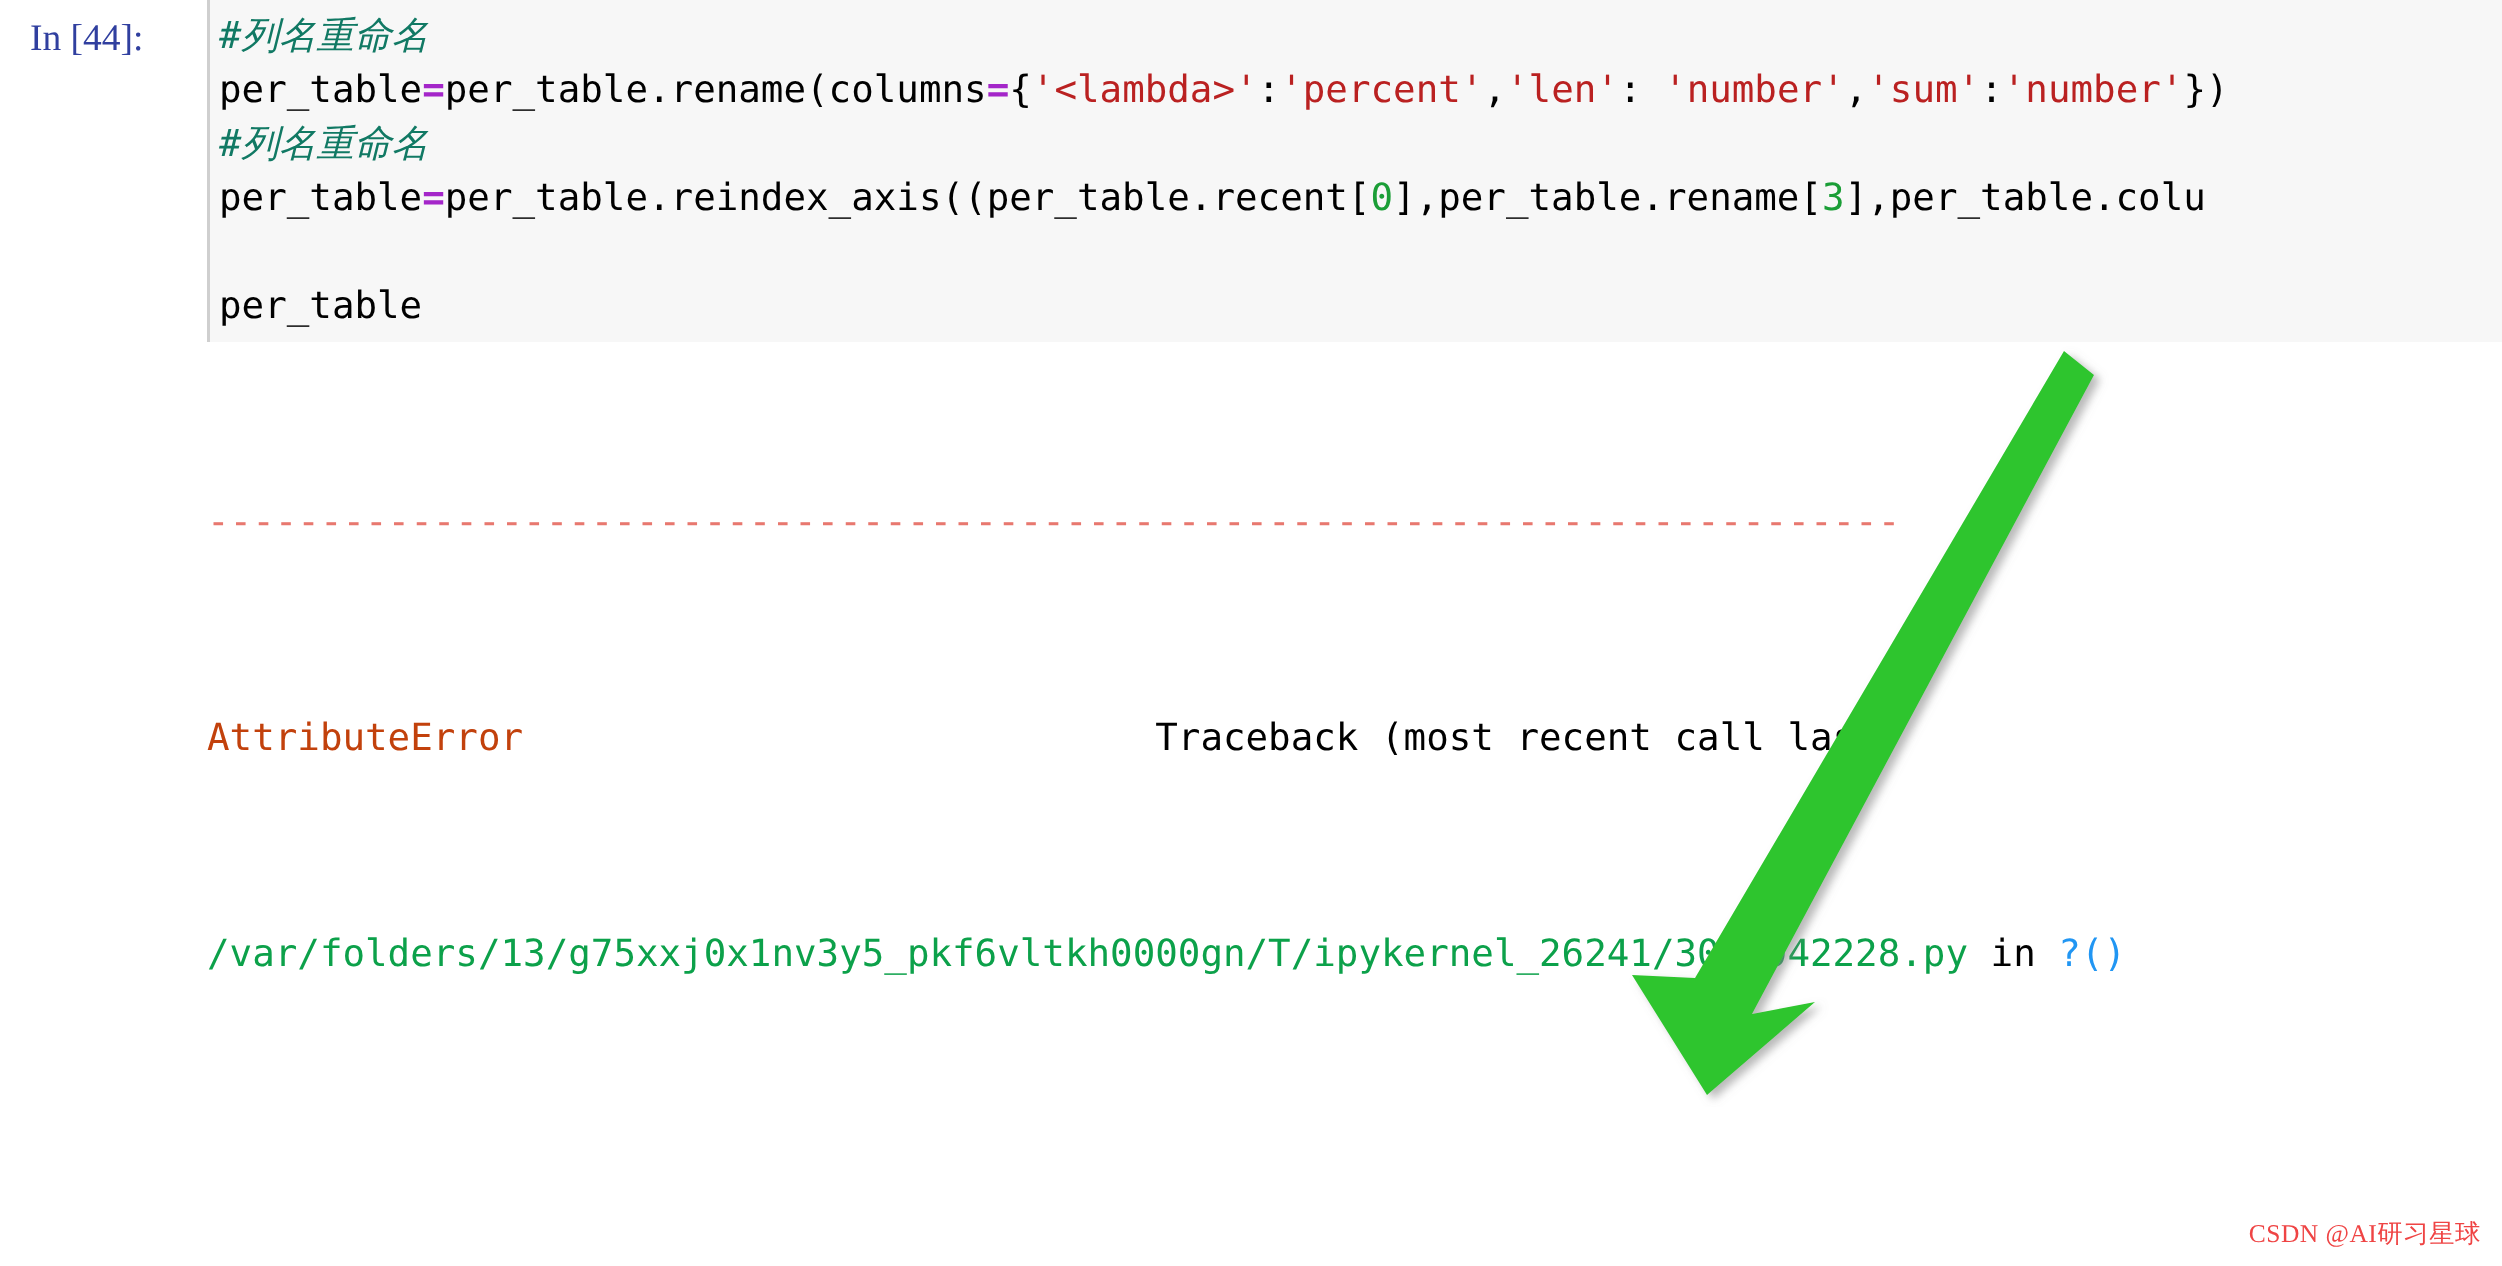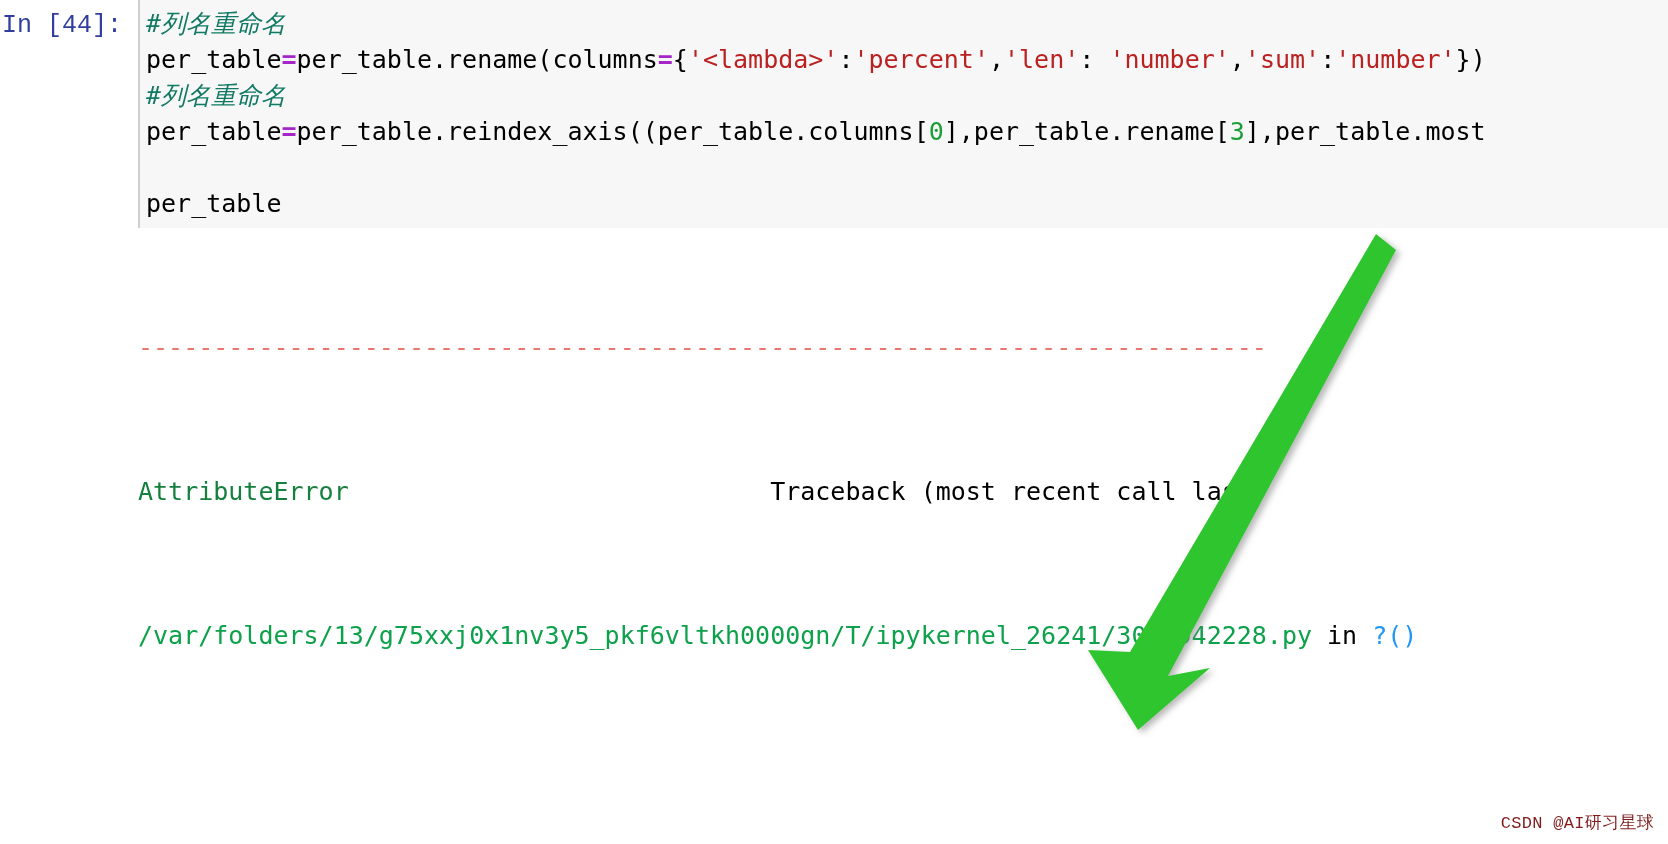--- a/index.html
+++ b/index.html
@@ -26,26 +26,26 @@
     position: absolute;
     left: 0; top: 0;
     width: 1668px;
     display: flex;
     align-items: flex-start;
   }
   .prompt-in {
     width: 138px;
     flex: 0 0 138px;
     text-align: left;
-    padding-left: 2px;
+    padding-left: 20px;
     padding-top: 8px;
     color: #303F9F;
     font-size: 25px;
     line-height: 36px;
-    font-family: Liberation Mono, monospace;
+    font-family: Liberation Serif, serif;
     white-space: pre;
   }
   .input-area {
     flex: 1 1 auto;
     background: #f7f7f7;
     border-left: 2px solid #cfcfcf;
     padding: 6px 0 6px 6px;
     min-height: 208px;
     overflow: hidden;
   }
@@ -69,63 +69,63 @@
     width: 1530px;
     font-size: 25px;
     line-height: 36px;
     white-space: pre;
     color: #000000;
     font-family: "DejaVu Sans Mono", "Liberation Mono", monospace;
   }
   .tb-line { white-space: pre; height: 36px; }
 
   .t-rule    { color: #e8786f; letter-spacing: 0px; }
-  .t-errname { color: #15803d; }
+  .t-errname { color: #c2410c; }
   .t-path    { color: #0CA14A; font-weight: normal; }
   .t-arrowno { color: #00A04B; }
   .t-blue    { color: #2196F3; }
   .t-comment { color: #F07568; }
 
   
   .arrow-svg {
     position: absolute;
     left: 1060px;
     top: 228px;
     width: 360px;
     height: 510px;
     pointer-events: none;
   }
 
   
   .watermark {
     position: absolute;
     right: 14px;
     bottom: 10px;
-    color: #7f1d1d;
+    color: #ef4444;
     font-size: 17px;
-    font-family: Liberation Mono, monospace;
+    font-family: Liberation Serif, serif;
     letter-spacing: 0.3px;
   }
 </style>
 </head>
 <body>
 
 <div id="page">
 
   <div class="cell-row">
     <div class="prompt-in">In [44]:</div>
 
     <div class="input-area">
       <div class="src-line"><span class="tok-comment">#列名重命名</span></div>
 
       <div class="src-line"><span>per_table</span><span class="tok-op">=</span><span>per_table.rename(columns</span><span class="tok-op">=</span><span>{</span><span class="tok-str">'&lt;lambda&gt;'</span><span>:</span><span class="tok-str">'percent'</span><span>,</span><span class="tok-str">'len'</span><span>: </span><span class="tok-str">'number'</span><span>,</span><span class="tok-str">'sum'</span><span>:</span><span class="tok-str">'number'</span><span>})</span></div>
 
       <div class="src-line"><span class="tok-comment">#列名重命名</span></div>
 
-      <div class="src-line"><span>per_table</span><span class="tok-op">=</span><span>per_table.reindex_axis((per_table.columns[</span><span class="tok-num">0</span><span>],per_table.rename[</span><span class="tok-num">3</span><span>],per_table.most</span></div>
+      <div class="src-line"><span>per_table</span><span class="tok-op">=</span><span>per_table.reindex_axis((per_table.recent[</span><span class="tok-num">0</span><span>],per_table.rename[</span><span class="tok-num">3</span><span>],per_table.colu</span></div>
 
       <div class="src-line">&nbsp;</div>
 
       <div class="src-line">per_table</div>
     </div>
   </div>
 
   <div class="tb">
 
     <div class="tb-line"><span class="t-rule">---------------------------------------------------------------------------</span></div>

